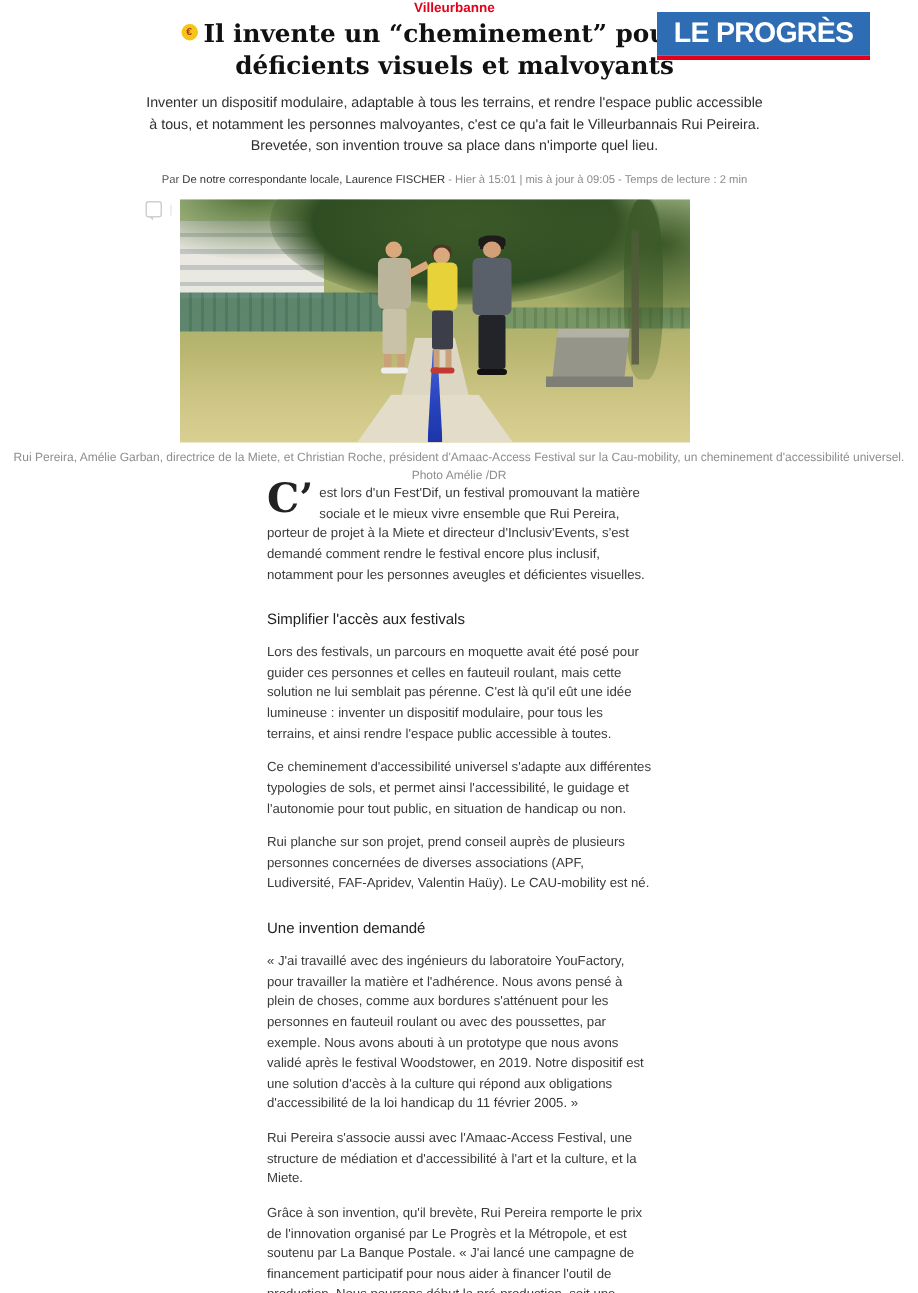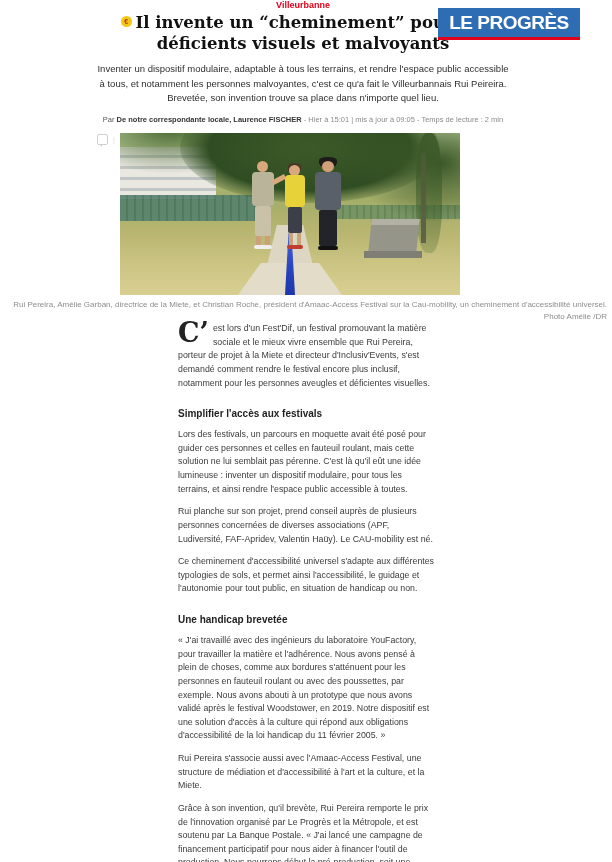--- a/index.html
+++ b/index.html
@@ -14,21 +14,21 @@
   .headline{font-family:"DejaVu Serif","Liberation Serif",serif;font-weight:bold;
     font-size:16.5px;line-height:1.25;color:#111;margin:0 0 8px 0;}
   .premium-badge{display:inline-block;width:11px;height:11px;border-radius:50%;
     background:#f5c518;vertical-align:1px;margin-right:4px;position:relative;}
   .premium-badge::after{content:"€";position:absolute;left:0;top:0;width:11px;height:11px;
     font-size:7px;line-height:11px;text-align:center;color:#b03a1a;font-weight:bold;
     font-family:"Liberation Sans",sans-serif;}
   .lead{font-size:9.5px;line-height:1.5;color:#2f2f2f;margin:0 0 10px 0;width:412px;}
   .byline{font-size:7.5px;color:#8b8b8b;}
   .byline .prefix{color:#555;margin-top:20px;}
-  .byline .author{color:#333;font-weight:bold;}
+  .byline .author{color:#333;font-weight:normal;}
   .social-row{margin-top:10px;display:flex;align-items:center;gap:5px;color:#c9c9c9;font-size:7.5px;}
   .mini-icon{width:9px;height:9px;border:1px solid #cfcfcf;border-radius:2px;display:inline-block;position:relative;}
   .mini-icon.comment::after{content:"";position:absolute;left:1px;bottom:-3px;width:0;height:0;
     border-left:3px solid transparent;border-top:3px solid #cfcfcf;}
   .sep{color:#dedede;}
   
   .logo{position:absolute;right:32px;top:8px;width:142px;cursor:pointer;}
   .logo-box{background:#2e6db4;color:#fff;font-weight:bold;font-size:19px;
     letter-spacing:-0.5px;text-align:center;padding:4px 2px 3px 2px;
     font-family:"Liberation Sans",sans-serif;}
@@ -82,28 +82,28 @@
   .p2 .legs{left:10px;top:42px;width:14px;height:26px;background:#3c3f4a;border-radius:2px;}
   .p2 .shin{left:11px;top:68px;width:4px;height:12px;background:#caa27a;}
   .p2 .shin2{left:19px;top:68px;width:4px;height:12px;background:#caa27a;}
   .p2 .shoes{left:9px;top:80px;width:16px;height:4px;background:#c23b30;border-radius:2px;}
   .p3{left:190px;top:24px;width:40px;height:96px;}
   .p3 .hat{position:absolute;left:9px;top:0;width:18px;height:7px;background:#1e1c1a;border-radius:45% 45% 0 0;box-shadow:0 3px 0 -1px #1e1c1a;}
   .p3 .head{left:12px;top:4px;width:12px;height:11px;background:#d2a078;}
   .p3 .torso{left:5px;top:15px;width:26px;height:38px;background:#5a6069;border-radius:4px;}
   .p3 .legs{left:9px;top:53px;width:18px;height:36px;background:#23242a;border-radius:2px;}
   .p3 .shoes{left:8px;top:89px;width:20px;height:4px;background:#111;border-radius:2px;}
-  .caption{width:602px;margin:4px auto 0 auto;text-align:right;font-size:8px;
+  .caption{width:602px;margin:4px auto 0 auto;text-align:center;font-size:8px;
     line-height:1.5;color:#8d8d8d;}
   
   .article{position:absolute;left:178px;top:322px;width:257px;}
   .article p{font-size:8.8px;line-height:1.55;margin:0 0 9px 0;color:#3a3a3a;}
   .dropcap{float:left;font-family:"DejaVu Serif","Liberation Serif",serif;font-weight:bold;
     font-size:27px;line-height:22px;padding-right:4px;color:#222;}
-  .article h2{font-size:10px;font-weight:bold;color:#222;margin:18px 0 9px 0;}
+  .article h2{font-size:10px;font-weight:normal;color:#222;margin:18px 0 9px 0;}
 </style>
 </head>
 <body>
 
 <div class="header">
   <div class="category">Villeurbanne</div>
   <h1 class="headline"><span class="premium-badge"></span><span>Il invente un “cheminement” pour les déficients visuels et malvoyants</span></h1>
   <p class="lead">Inventer un dispositif modulaire, adaptable à tous les terrains, et rendre l'espace public accessible à tous, et notamment les personnes malvoyantes, c'est ce qu'a fait le Villeurbannais Rui Peireira. Brevetée, son invention trouve sa place dans n'importe quel lieu.</p>
   <div class="byline">
     <span class="prefix">Par</span>
@@ -169,22 +169,22 @@
     <span>Rui Pereira, Amélie Garban, directrice de la Miete, et Christian Roche, président d'Amaac-Access Festival sur la Cau-mobility, un cheminement d'accessibilité universel.</span><br>
     <span>Photo Amélie /DR</span>
   </div>
 </div>
 
 <div class="article">
   <p><span class="dropcap">C’</span><span>est lors d'un Fest'Dif, un festival promouvant la matière sociale et le mieux vivre ensemble que Rui Pereira, porteur de projet à la Miete et directeur d'Inclusiv'Events, s'est demandé comment rendre le festival encore plus inclusif, notamment pour les personnes aveugles et déficientes visuelles.</span></p>
 
   <h2>Simplifier l'accès aux festivals</h2>
   <p>Lors des festivals, un parcours en moquette avait été posé pour guider ces personnes et celles en fauteuil roulant, mais cette solution ne lui semblait pas pérenne. C'est là qu'il eût une idée lumineuse : inventer un dispositif modulaire, pour tous les terrains, et ainsi rendre l'espace public accessible à toutes.</p>
+  <p>Ce cheminement d'accessibilité universel s'adapte aux différentes typologies de sols, et permet ainsi l'accessibilité, le guidage et l'autonomie pour tout public, en situation de handicap ou non.</p>
   <p>Rui planche sur son projet, prend conseil auprès de plusieurs personnes concernées de diverses associations (APF, Ludiversité, FAF-Apridev, Valentin Haüy). Le CAU-mobility est né.</p>
-  <p>Ce cheminement d'accessibilité universel s'adapte aux différentes typologies de sols, et permet ainsi l'accessibilité, le guidage et l'autonomie pour tout public, en situation de handicap ou non.</p>
 
-  <h2>Une handicap brevetée</h2>
+  <h2>Une invention demandé</h2>
   <p>« J'ai travaillé avec des ingénieurs du laboratoire YouFactory, pour travailler la matière et l'adhérence. Nous avons pensé à plein de choses, comme aux bordures s'atténuent pour les personnes en fauteuil roulant ou avec des poussettes, par exemple. Nous avons abouti à un prototype que nous avons validé après le festival Woodstower, en 2019. Notre dispositif est une solution d'accès à la culture qui répond aux obligations d'accessibilité de la loi handicap du 11 février 2005. »</p>
   <p>Rui Pereira s'associe aussi avec l'Amaac-Access Festival, une structure de médiation et d'accessibilité à l'art et la culture, et la Miete.</p>
 
   <p>Grâce à son invention, qu'il brevète, Rui Pereira remporte le prix de l'innovation organisé par Le Progrès et la Métropole, et est soutenu par La Banque Postale. « J'ai lancé une campagne de financement participatif pour nous aider à financer l'outil de production. Nous pourrons début la pré-production, soit une cinquantaine de mètres, d'ici au mois de mai. »</p>
 
 </div>
 
 </body></html>

